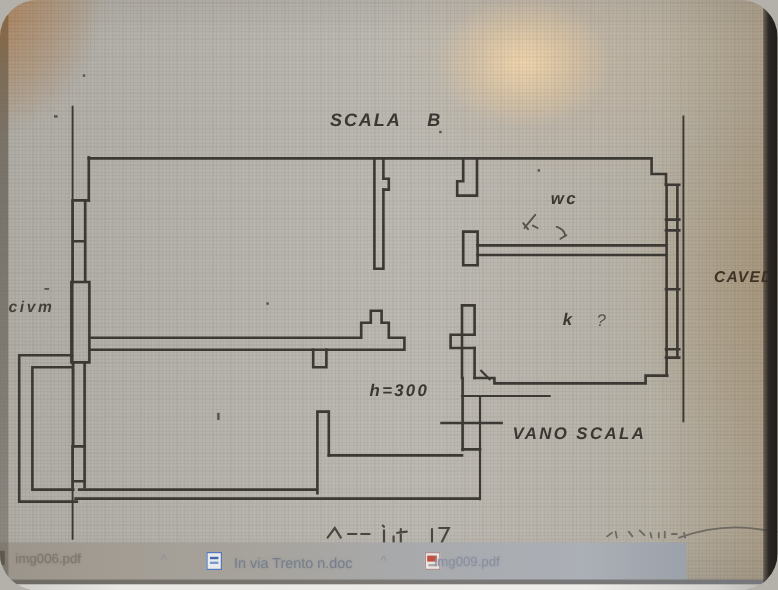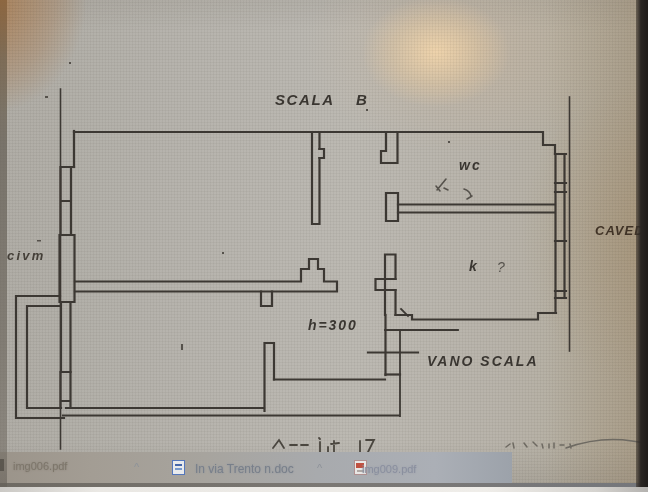--- a/index.html
+++ b/index.html
@@ -1,17 +1,17 @@
 <!DOCTYPE html>
 <html><head>
 <meta charset="utf-8">
 <style>
   html,body{margin:0;padding:0;}
   body{width:648px;height:492px;overflow:hidden;background:#b4b1aa;font-family:"Liberation Sans",sans-serif;}
-  #page{position:relative;width:648px;height:492px;overflow:hidden;}
+  #page{position:relative;width:648px;height:492px;overflow:hidden;border-radius:31px;}
   .abs{position:absolute;}
 </style>
 </head>
 <body>
 <div id="page">
 
   <div class="abs" id="paper" style="left:0;top:0;width:648px;height:492px;
     background:
       radial-gradient(78px 58px at 436px 52px, rgba(246,215,170,.85), rgba(240,206,158,.38) 55%, rgba(230,195,150,0) 95%),
       radial-gradient(210px 140px at 462px 48px, rgba(210,180,142,.30), rgba(210,180,142,0) 75%),
@@ -134,21 +134,21 @@
       <path d="M328 447 L328 452 M334 441 L334 452 M331 444 L339 443"></path>
       <path d="M360 441 L360 452 M366 440 L374 440 L368 452"></path>
     </g>
 
     <g fill="none" stroke="#6e6a62" stroke-width="1.5" stroke-linecap="round">
       <path d="M506 447 L510 444 M513 443 L514 448 M524 443 L527 447 M533 442 L537 446 M542 444 L543 448 M549 444 L549 448 M554 443 L554 448 M560 445 L564 445 M570 444 L571 448"></path>
       <path d="M566 448 Q600 436 632 441 T648 443"></path>
     </g>
   </svg>
 
-  <div class="abs" id="taskbar" style="left:0;top:452px;width:512px;height:31px;
+  <div class="abs" id="taskbar" style="left:0;top:452px;width:572px;height:31px;
     background:linear-gradient(90deg, #9b948a 0%, #a39d94 18%, #a7a49e 40%, #a8aaad 62%, #abafb6 85%, #9ca2aa 100%);">
 
     <div class="abs" style="left:0;top:7px;width:4px;height:12px;background:#4a463f;"></div>
 
     <div class="abs" style="left:13px;top:8px;font-size:11px;color:#7d766b;text-shadow:0 0 2px #847d72;">img006.pdf</div>
 
     <div class="abs" style="left:134px;top:9px;font-size:11px;color:#8d9299;">^</div>
 
     <div class="abs" style="left:172px;top:8px;width:11px;height:13px;background:#e8eaec;border:1px solid #5577bb;">
       <div class="abs" style="left:2px;top:3px;width:7px;height:2px;background:#4466aa;"></div>

